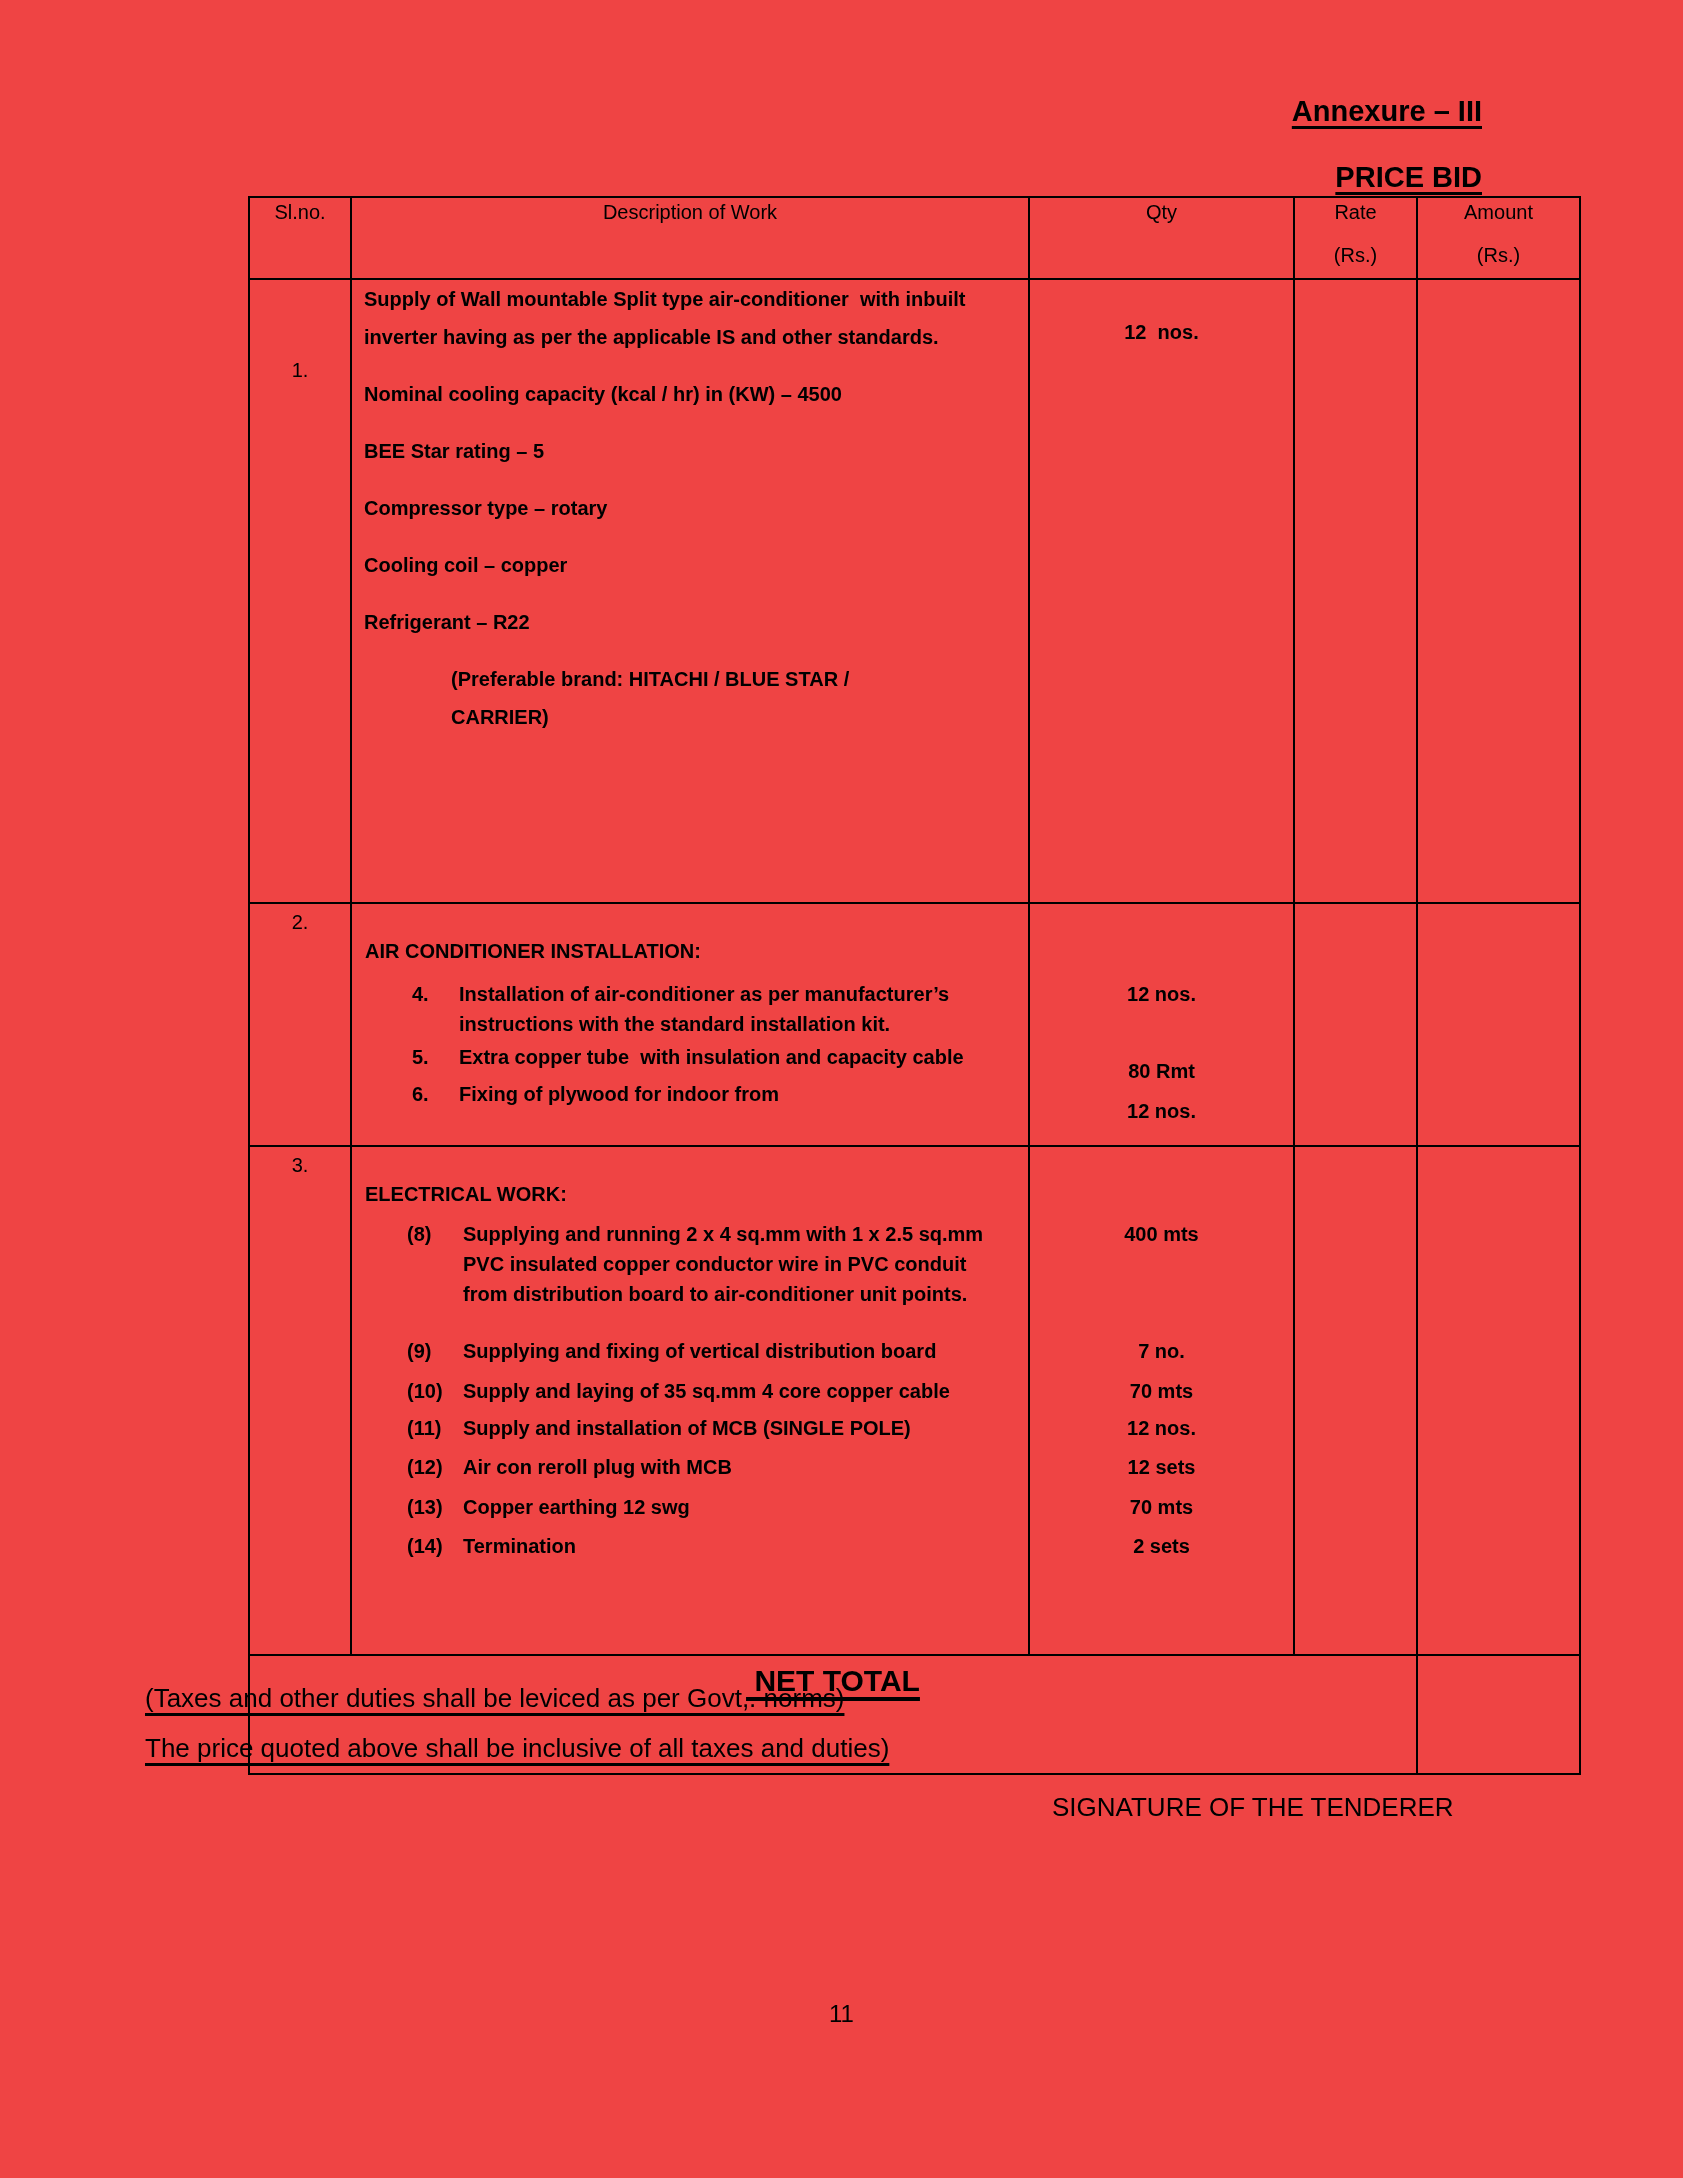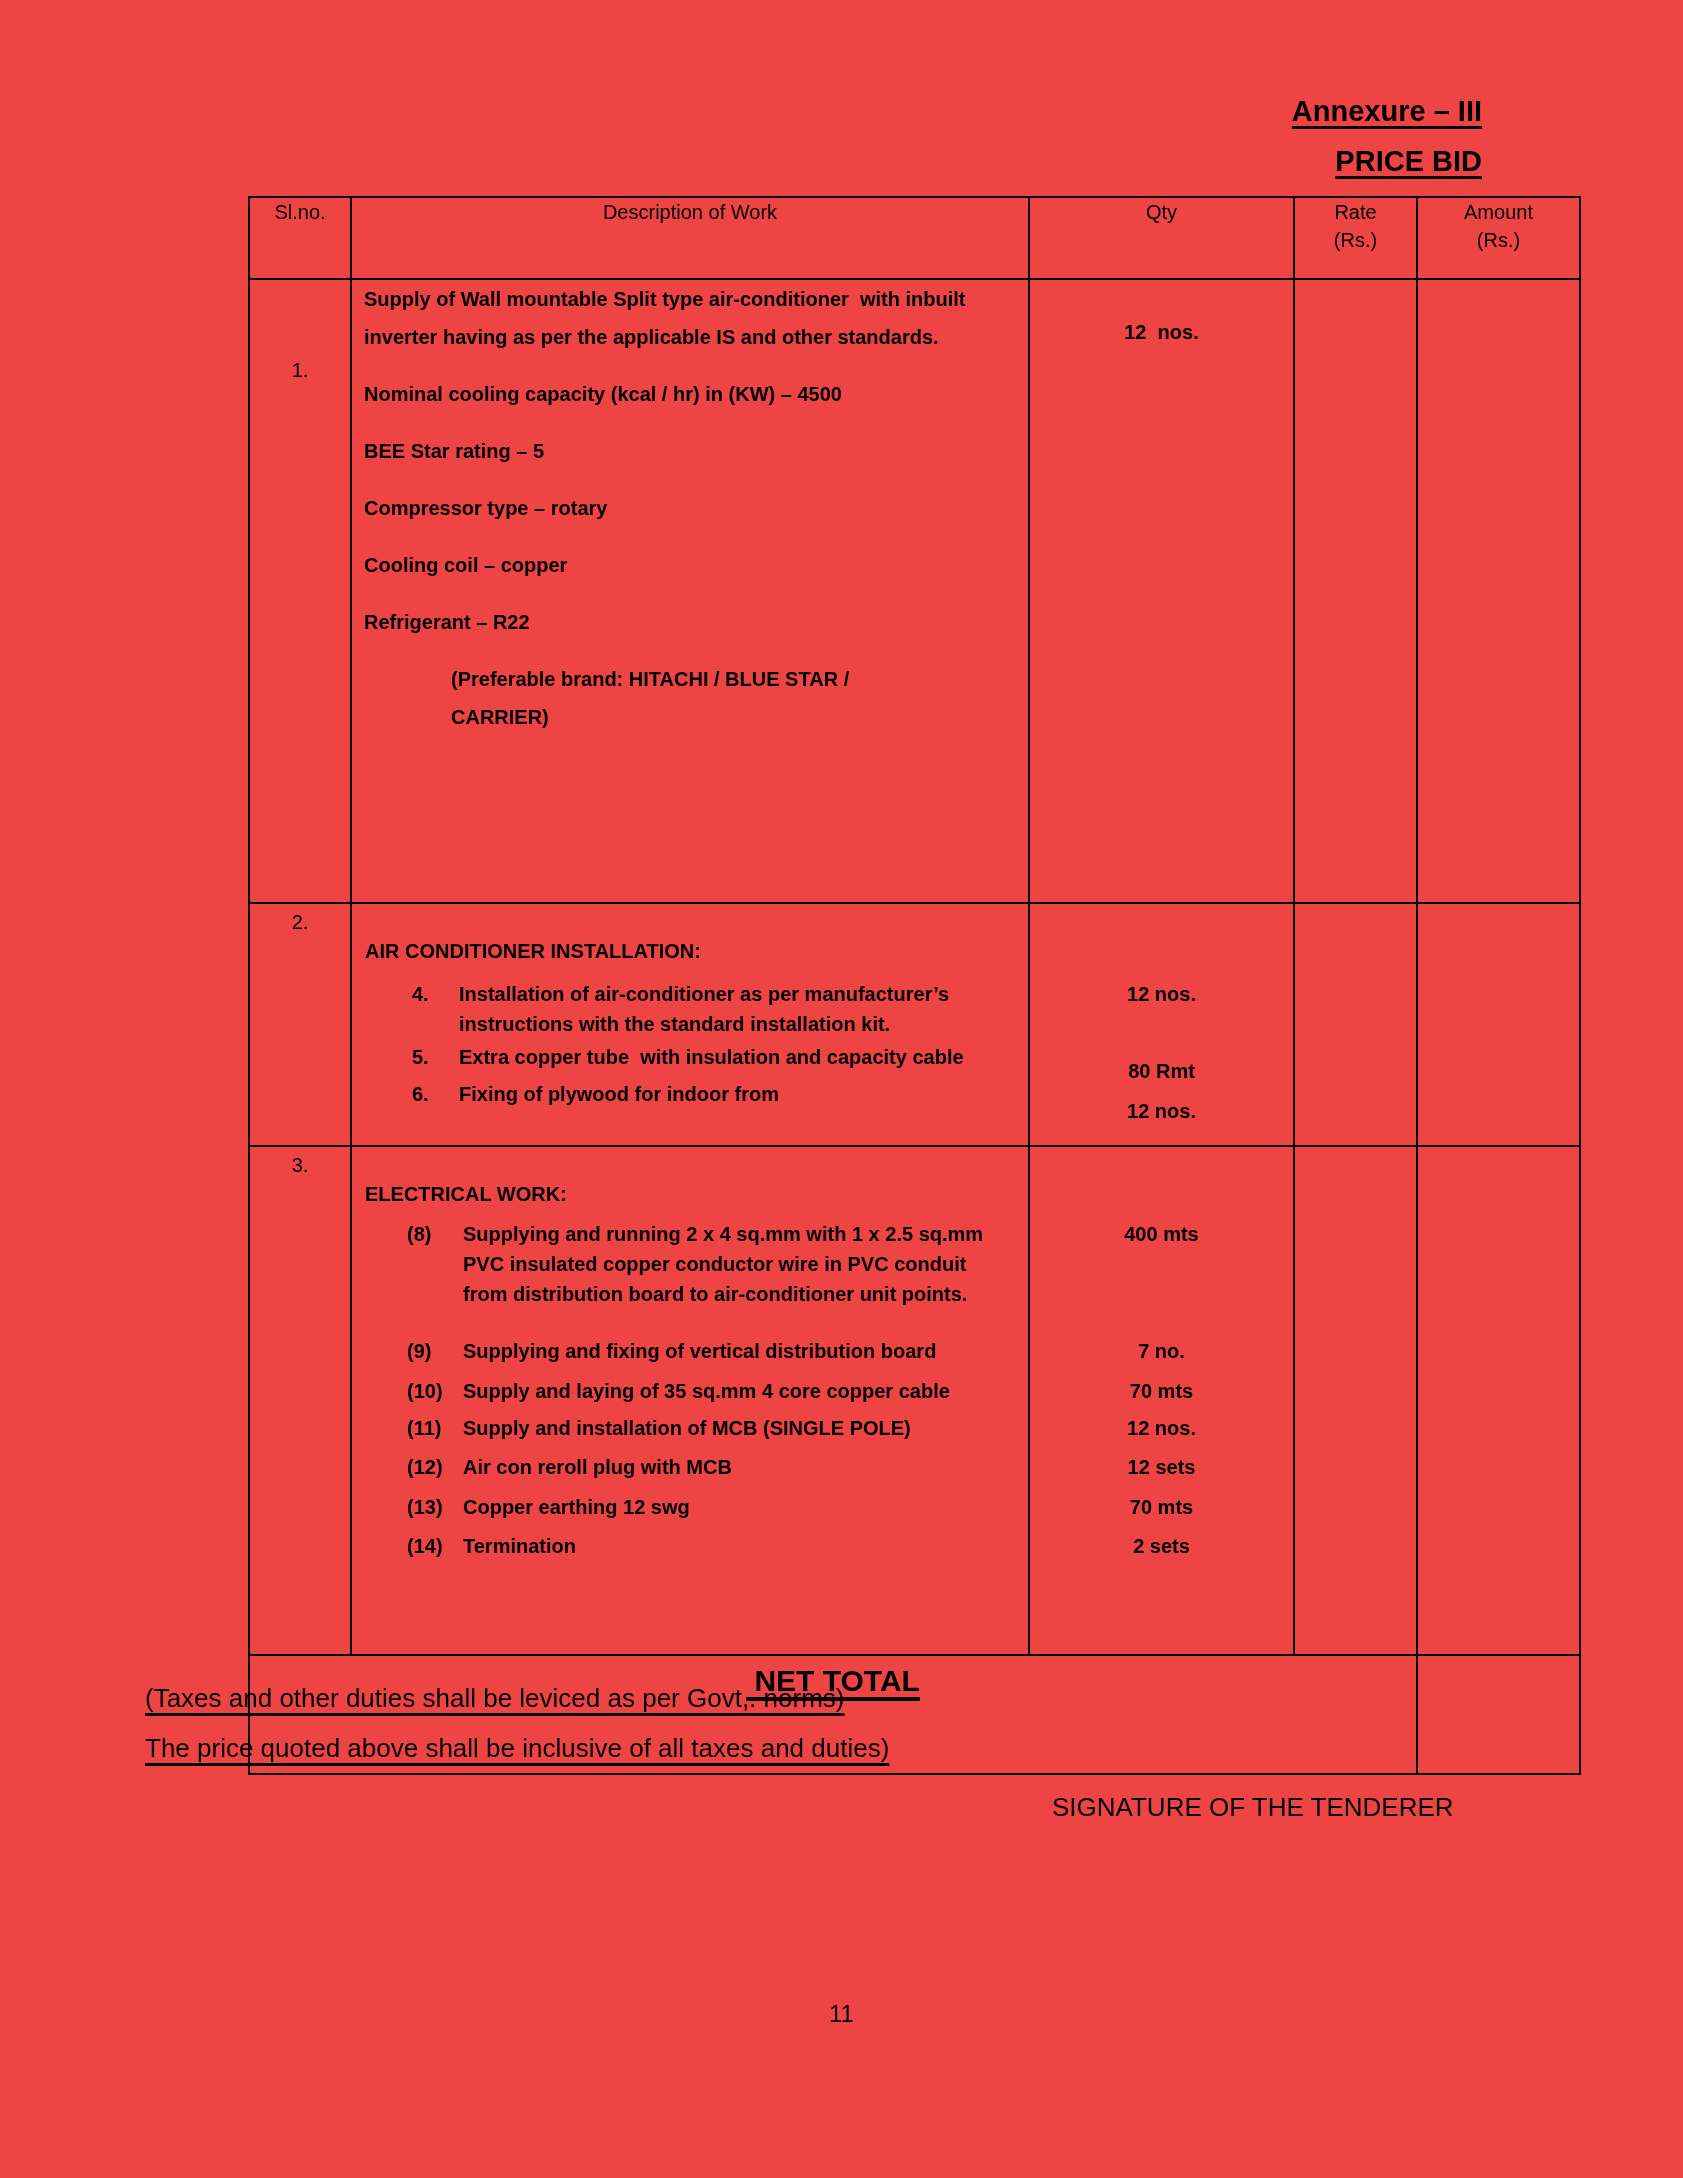--- a/index.html
+++ b/index.html
@@ -15,21 +15,21 @@
     position:absolute;
     right:201px;
     font-size:29px;
     font-weight:bold;
     text-decoration:underline;
     text-decoration-thickness:3px;
     text-underline-offset:5px;
     white-space:pre;
   }
   .title.l1{top:95px;}
-  .title.l2{top:145px;}
+  .title.l2{top:161px;}
 
   table.bid{
     position:absolute;left:248px;top:196px;
     width:1332px;
     border-collapse:collapse;
     table-layout:fixed;
   }
   table.bid td{
     border:2px solid #000;
     vertical-align:top;
@@ -42,21 +42,21 @@
   .h-r2{height:234px;}
   .h-r3{height:500px;}
   .h-net{height:109px;}
 
   .hdr{
     text-align:center;
     font-size:22px;
     padding-top:8px;
     line-height:28px;
   }
-  .hdr .l2{}
+  .hdr .l2{margin-top:15px;}
 
   .slno{
     text-align:center;
     font-size:22px;
   }
   .slno.deep{padding-top:79px;}
   .slno.shallow{padding-top:7px;}
 
   .desc1{
     padding:44px 0 0 13px;

